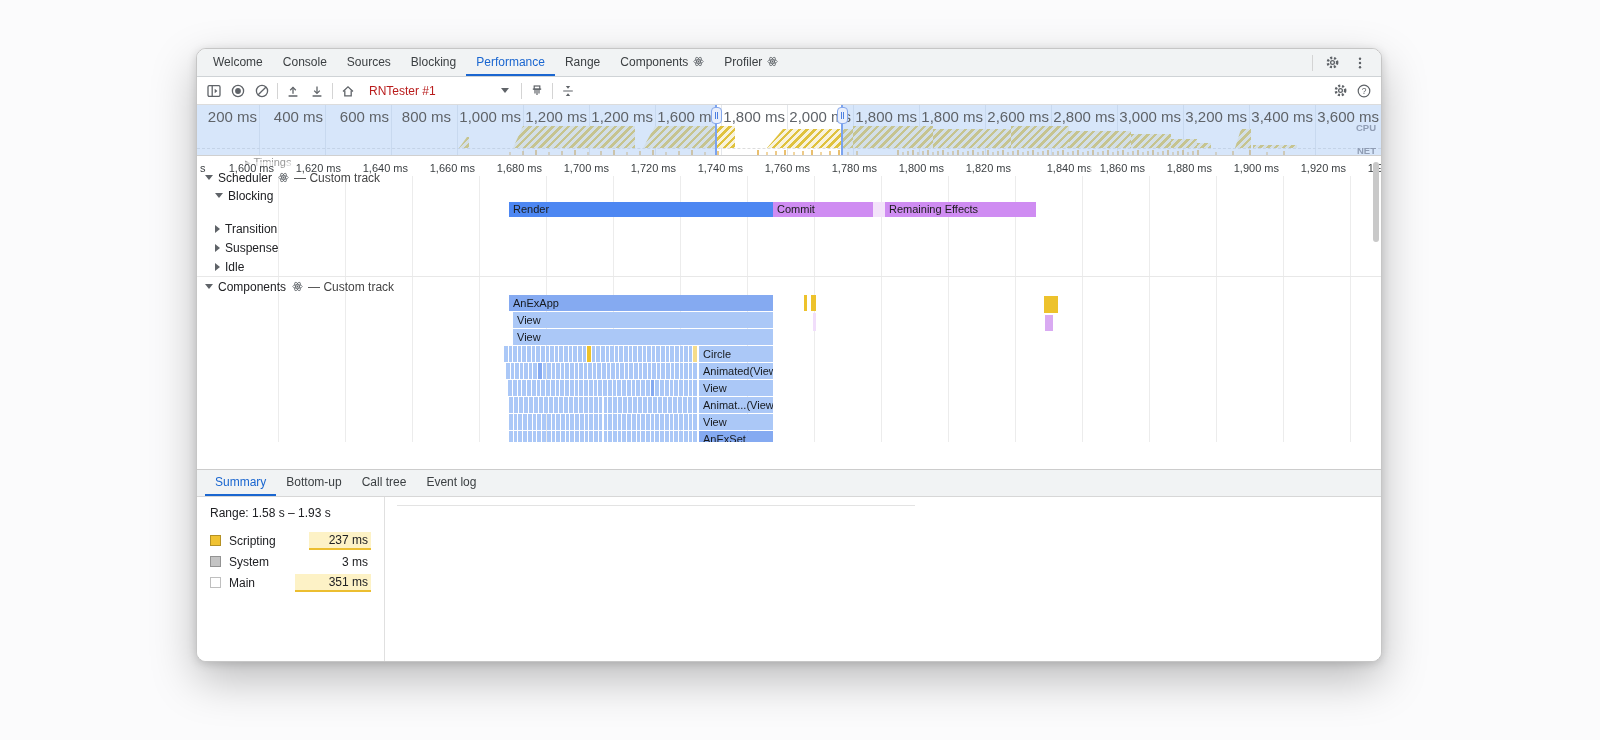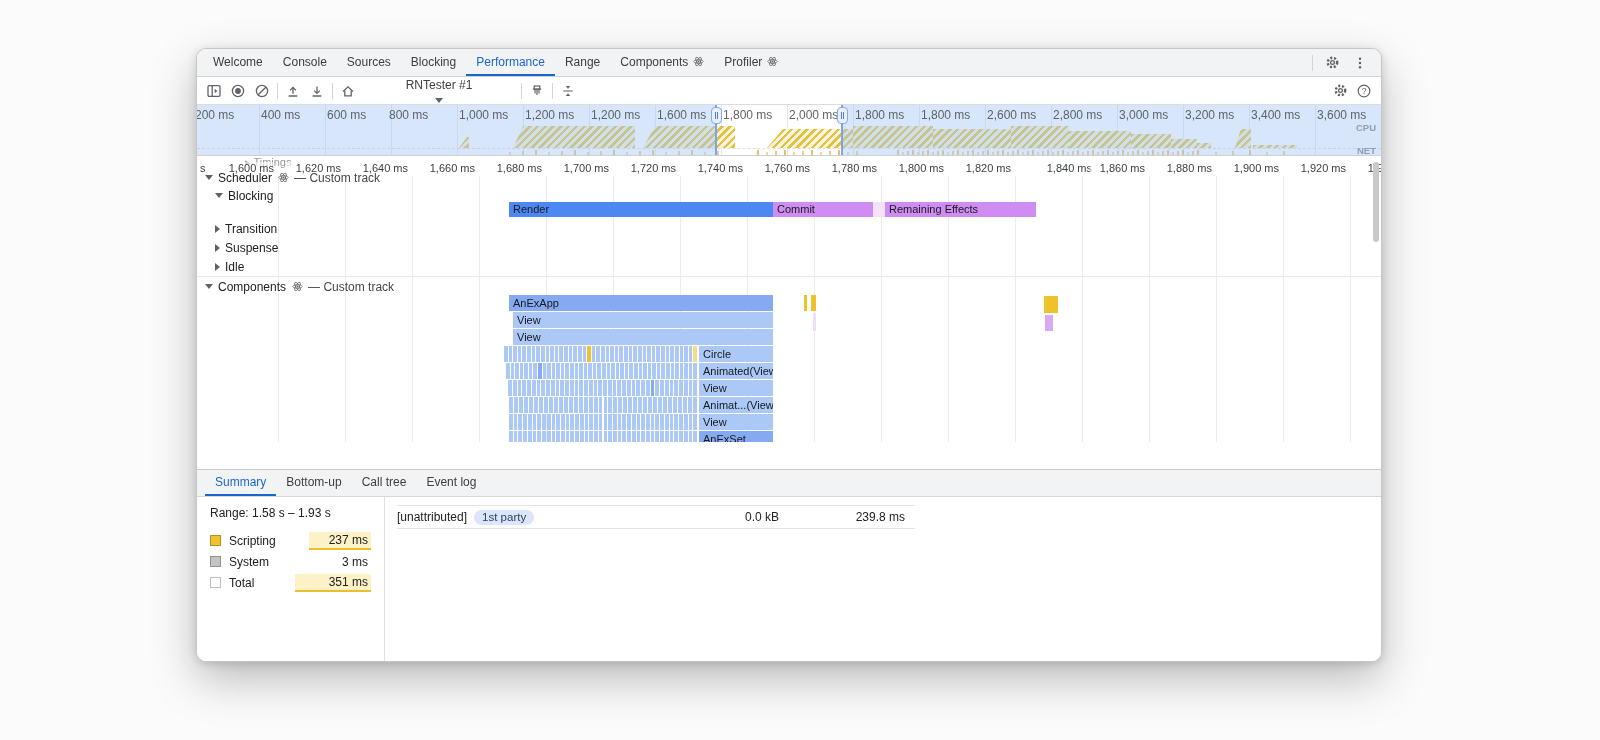--- a/index.html
+++ b/index.html
@@ -17,27 +17,27 @@
   .tabs{display:flex;align-items:stretch;flex:1;padding-left:6px;}
   .tab{display:flex;align-items:center;gap:4px;padding:0 10px;font-size:12px;color:#3c4043;border-bottom:2px solid transparent;cursor:default;}
   .tab.active{color:#1a66d0;border-bottom-color:#1a66d0;}
   .tab-actions{display:flex;align-items:center;gap:10px;padding:0 12px;}
   .vdiv{width:1px;height:16px;background:#d4d4d4;}
   .icon{display:flex;align-items:center;justify-content:center;width:18px;height:18px;}
   .icon svg{display:block;}
   
   .toolbar{height:27px;background:#fff;border-bottom:1px solid #dcdcdc;display:flex;align-items:center;padding:0 8px;gap:6px;}
   .toolbar .grp{display:flex;align-items:center;gap:6px;}
-  .target{display:flex;align-items:center;gap:6px;font-size:12px;color:#404040;padding:0 6px;min-width:140px;justify-content:space-between;flex-direction:column;}
+  .target{display:flex;align-items:center;gap:6px;font-size:12px;color:#b91c1c;padding:0 6px;min-width:140px;justify-content:space-between;}
   .caret{width:0;height:0;border-left:4px solid transparent;border-right:4px solid transparent;border-top:5px solid #5f6368;}
   .toolbar .spacer{flex:1;}
   
   .overview{position:relative;height:50px;background:#fff;border-bottom:1px solid #d0d0d0;overflow:hidden;}
   .ov-grid{position:absolute;top:0;bottom:0;width:1px;background:#e4e7eb;}
-  .ov-label{position:absolute;top:3px;height:13px;width:62px;text-align:left;font-size:12px;color:#5f6368;}
+  .ov-label{position:absolute;top:3px;height:13px;width:62px;text-align:right;font-size:15px;color:#5f6368;}
   .hatch{position:absolute;background:repeating-linear-gradient(135deg,#e0c23e 0px,#e0c23e 2.5px,#f8f3dd 2.5px,#f8f3dd 5.5px);}
   .netrow{position:absolute;left:0;right:0;bottom:0;height:6px;border-top:1px dashed #ddd;}
   .net-tick{position:absolute;bottom:0;width:2px;background:#e5b455;}
   .dim{position:absolute;top:0;bottom:0;background:rgba(166,200,245,0.45);}
   .side-label{position:absolute;right:5px;font-size:9.5px;font-weight:bold;color:#8f9cb3;}
   .handle-line{position:absolute;top:0;bottom:0;width:2px;background:#7ba3ef;}
   .knob{position:absolute;top:2px;width:9px;height:15px;background:#e9effc;border:1px solid #85a7ec;border-radius:4px;display:flex;align-items:center;justify-content:center;gap:1.5px;}
   .knob i{display:block;width:1px;height:7px;background:#4d7fe0;}
   
   .mainchart{position:relative;height:286px;background:#fff;overflow:hidden;}
@@ -751,32 +751,24 @@
               <span class="legend-label">Scripting</span>
               <span class="legend-val hl" style="width: 56px;">237 ms</span>
             </div>
             <div class="legend-row">
               <div class="swatch" style="background: rgb(196, 196, 196);"></div>
               <span class="legend-label">System</span>
               <span class="legend-val">3 ms</span>
             </div>
             <div class="legend-row">
               <div class="swatch" style="background: rgb(255, 255, 255);"></div>
-              <span class="legend-label">Total</span>
+              <span class="legend-label">Main</span>
               <span class="legend-val hl" style="width: 70px;">351 ms</span>
             </div>
           </div>
       </div>
       <div class="party">
         <div class="ptable">
-          <div class="prow data">
-            <div class="pc1">
-              <span>[unattributed]</span>
-              <span class="pill">1st party</span>
-            </div>
-            <div class="pc2">0.0 kB</div>
-            <div class="pc3">239.8 ms</div>
-          </div>
         </div>
       </div>
     </div>
   </div>
 </div>
 
 </body></html>

